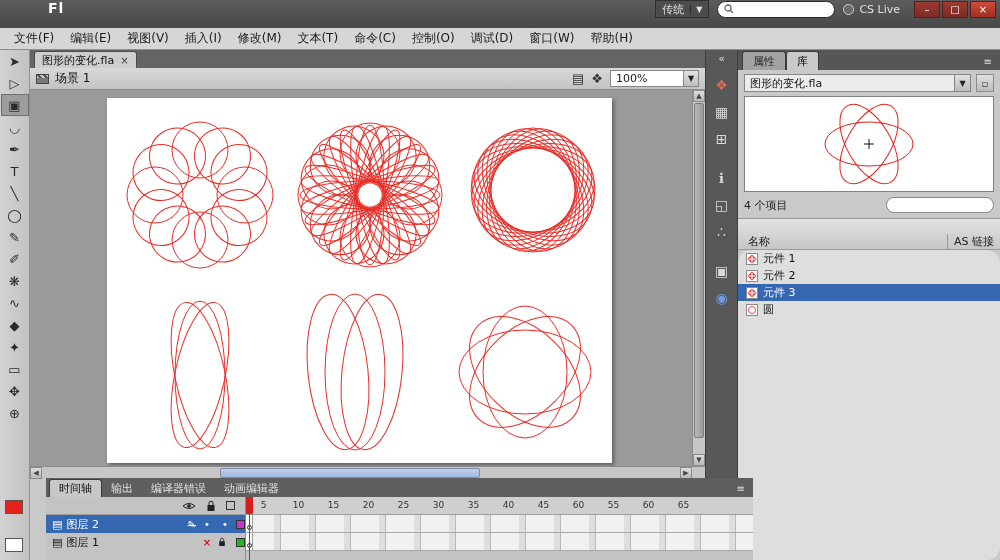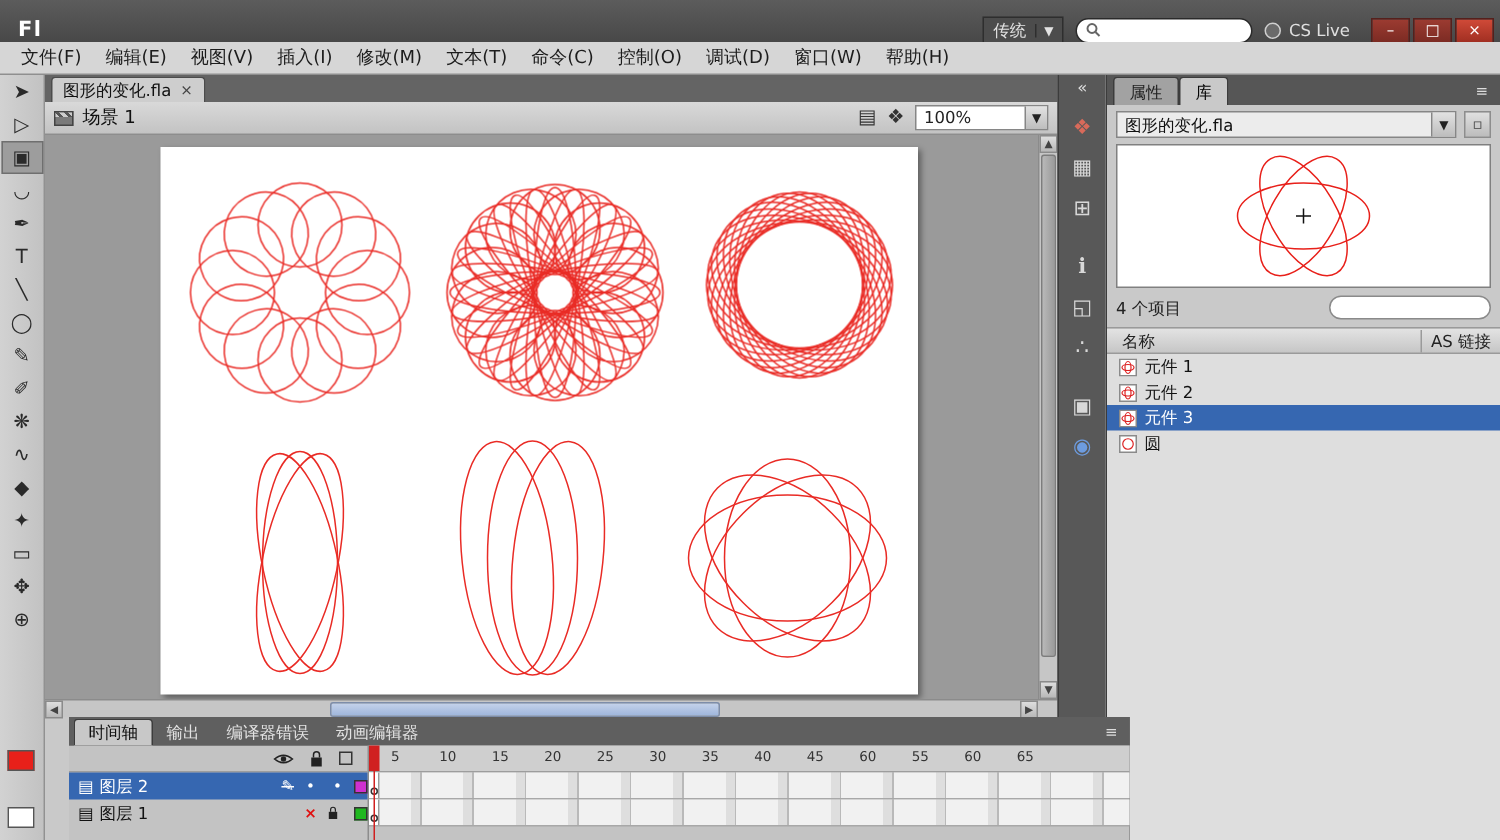--- a/index.html
+++ b/index.html
@@ -2,21 +2,21 @@
 <html><head>
 <meta charset="utf-8">
 <style>
   * { margin:0; padding:0; box-sizing:border-box; }
   html,body { width:1000px; height:560px; overflow:hidden; }
   body { font-family:"DejaVu Sans",sans-serif; font-size:12px; color:#222; }
   #app { position:relative; width:1000px; height:560px; background:#c9c9c9; }
 
   
   .titlebar { position:absolute; left:0; top:0; width:1000px; height:40px;
-    background:linear-gradient(#5c5c5c,#3f3f3f); display:flex; align-items:center; color:#ddd; }
+    background:linear-gradient(#5c5c5c,#3f3f3f); display:flex; align-items:flex-start; color:#ddd;padding-left:36px; }
   .fl-logo { font-weight:bold; font-size:14px; color:#fff; padding:0 12px; letter-spacing:1px; }
   .tb-right { margin-left:auto; display:flex; align-items:center; gap:8px; padding-right:4px; }
   .ws-box { display:flex; align-items:center; gap:6px; background:#4c4c4c; border:1px solid #2e2e2e;
     height:18px; padding:0 6px; font-size:11px; color:#e3e3e3; }
   .ws-box .arr { font-size:8px; border-left:1px solid #2e2e2e; padding-left:5px; }
   .search-box { display:flex; align-items:center; background:#fff; border-radius:9px; height:17px;
     width:118px; padding:0 6px; gap:4px; border:1px solid #2a2a2a; }
   .search-box input { border:0; outline:0; width:86px; height:13px; font-size:11px; background:transparent; }
   .cs-live { display:flex; align-items:center; gap:5px; font-size:11px; color:#e0e0e0; }
   .cs-dot { width:11px; height:11px; border:1px solid #cfcfcf; border-radius:50%; background:#6a6a6a; }
@@ -99,25 +99,25 @@
   .lib-combo .drop { width:16px; height:16px; background:linear-gradient(#e2e2e2,#bdbdbd);
     border-left:1px solid #868686; font-size:8px; display:flex; align-items:center; justify-content:center; }
   .lib-pin { width:18px; height:18px; border:1px solid #8d8d8d; background:linear-gradient(#e0e0e0,#bcbcbc);
     display:flex; align-items:center; justify-content:center; font-size:10px; color:#444; }
   .lib-preview { margin:0 6px; height:96px; background:#fff; border:1px solid #808080; position:relative; }
   .lib-count-row { display:flex; align-items:center; padding:5px 6px; }
   .lib-count { font-size:11px; color:#222; }
   .lib-search { margin-left:auto; width:108px; height:16px; background:#fff; border:1px solid #8a8a8a;
     border-radius:8px; display:flex; align-items:center; padding:0 5px; gap:4px; }
   .lib-search input { border:0; outline:0; flex:1; font-size:10px; background:transparent; }
-  .lib-header { height:18px; background:linear-gradient(#e3e3e3,#c6c6c6); border-top:1px solid #9a9a9a;
+  .lib-header { height:32px; background:linear-gradient(#e3e3e3,#c6c6c6); border-top:1px solid #9a9a9a;
     border-bottom:1px solid #9a9a9a; display:flex; align-items:flex-end; font-size:11px; }
   .lib-header .name { padding-left:10px; flex:1; }
   .lib-header .link { border-left:1px solid #9a9a9a; padding:0 6px; white-space:nowrap; }
-  .lib-list { flex:1; background:#dedede; overflow:hidden; }
+  .lib-list { flex:1; background:#dedede; overflow:hidden;border-radius:13px; }
   .lib-row { height:17px; display:flex; align-items:center; gap:5px; padding-left:8px; font-size:11px; color:#111; }
   .lib-row.selected { background:#3667b1; color:#fff; }
   .sym-ico { width:12px; height:12px; flex:0 0 12px; }
 
   
   .bpanel { position:absolute; left:30px; top:478px; width:707px; height:82px; background:#000000;margin-left:16px; }
   .bp-tabbar { height:19px; background:#5f5f5f; display:flex; align-items:flex-end; padding-left:3px; }
   .bp-tab { height:18px; display:flex; align-items:center; padding:0 9px; font-size:11px; color:#e2e2e2; }
   .bp-tab.active { background:#c8c8c8; color:#111; border:1px solid #3c3c3c; border-bottom:0; border-radius:3px 3px 0 0; }
   .bp-menu { margin-left:auto; color:#ddd; font-size:10px; padding:0 8px 3px 0; }

